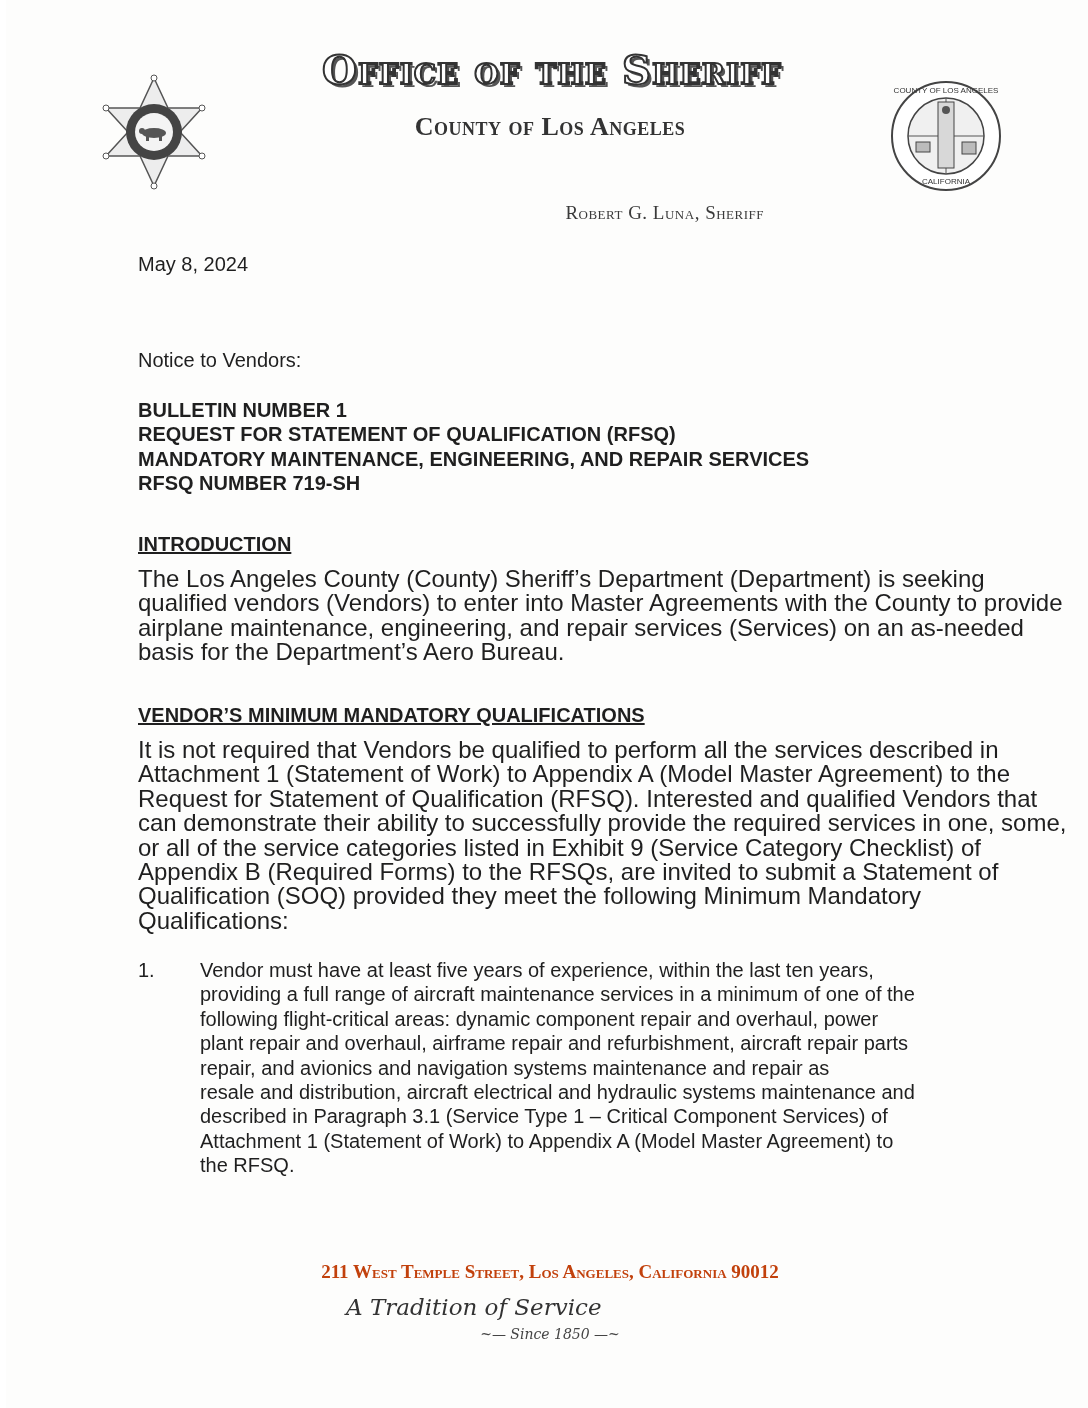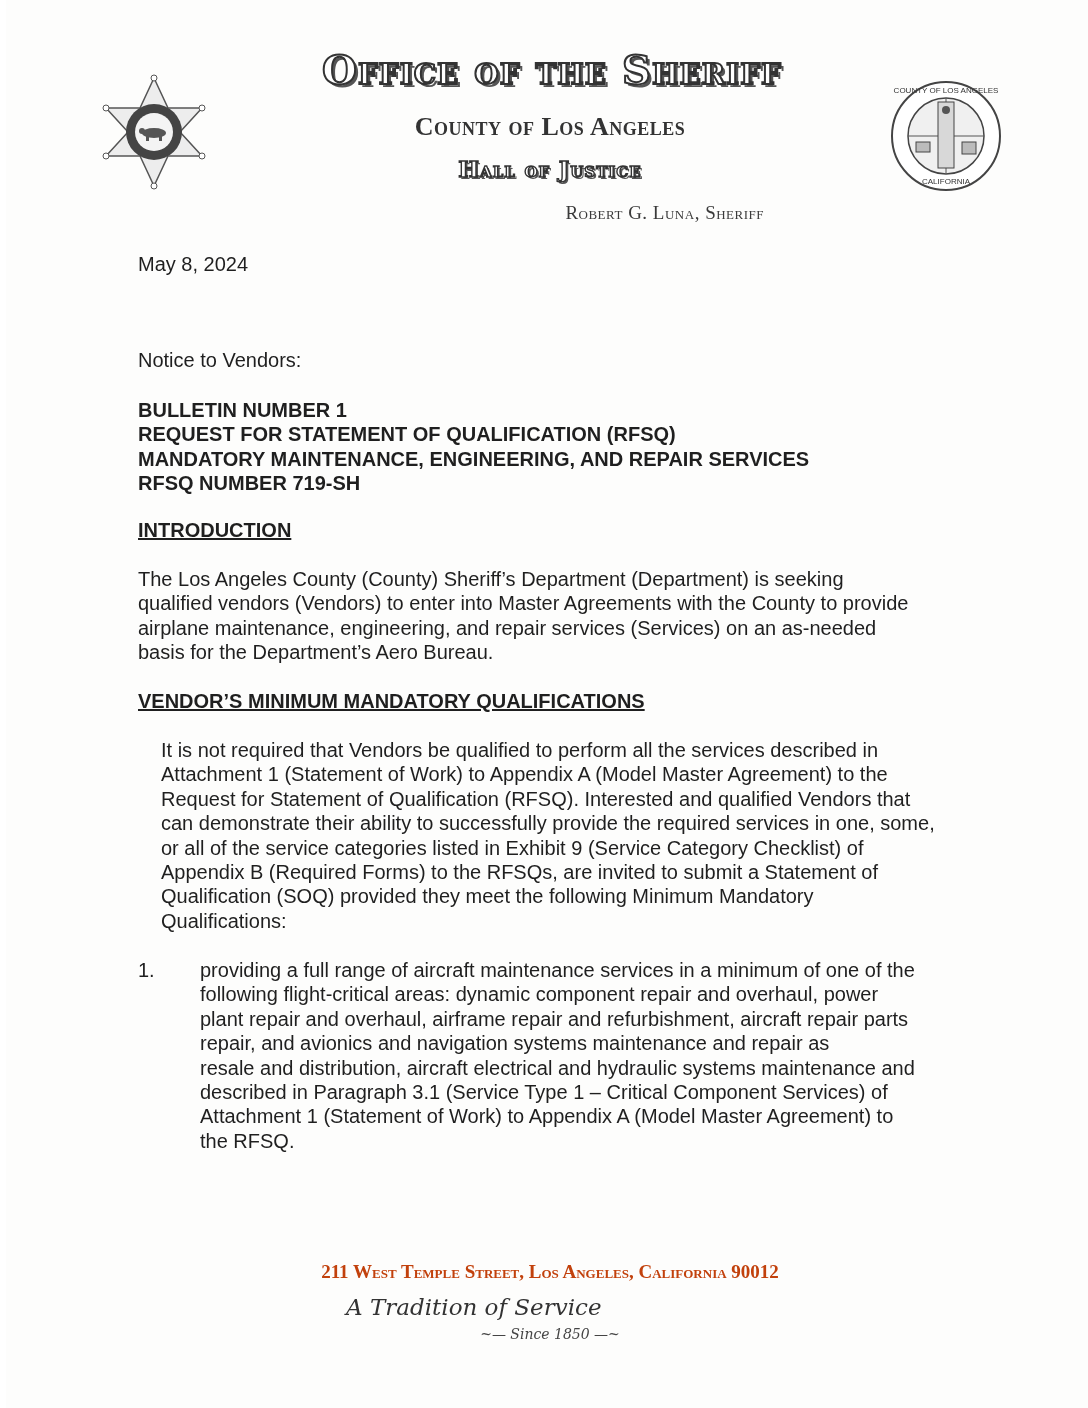--- a/index.html
+++ b/index.html
@@ -37,28 +37,28 @@
   
   .txt { position: absolute; font-family: "Liberation Sans", sans-serif; font-size: 20px; line-height: 24.4px; color: #1f1f1f; }
   .date { left: 132px; top: 252px; }
   .notice { left: 132px; top: 348px; }
   .bulletin {
     position: absolute; left: 132px; top: 398px; width: 824px; 
     font-family: "Liberation Sans", sans-serif; font-weight: bold; font-size: 20px; line-height: 24.4px; color: #1f1f1f;
   }
   .heading {
     position: absolute; left: 132px; font-family: "Liberation Sans", sans-serif; font-weight: bold;
-    font-size: 20px; text-decoration: underline; color: #1f1f1f; line-height: 24px;
+    font-size: 20px; text-decoration: underline; color: #1f1f1f; line-height: 24px; margin-top: 14px;
   }
   .h-intro { top: 518px; }
   .h-vendor { top: 689px; }
-  .para { position: absolute; left: 132px; width: 830px; font-family: "Liberation Sans", sans-serif; font-size: 20px; line-height: 24.4px; color: #1f1f1f; }
+  .para { position: absolute; left: 132px; width: 830px; font-family: "Liberation Sans", sans-serif; font-size: 24px; line-height: 24.4px; color: #1f1f1f; }
   .para .ln { display: block; white-space: nowrap; }
   .p-intro { top: 567px; }
-  .p-vendor { top: 738px; margin-left: 23px; }
+  .p-vendor { top: 738px; }
   .list-num { position: absolute; left: 132px; top: 958px; font-family: "Liberation Sans", sans-serif; font-size: 20px; line-height: 24.4px; color: #1f1f1f; }
   .list-body { position: absolute; left: 194px; top: 958px; width: 780px; font-family: "Liberation Sans", sans-serif; font-size: 20px; line-height: 24.4px; color: #1f1f1f; }
   .list-body .ln { display: block; white-space: nowrap; }
 
   
   .f-address {
     position: absolute; left: 240px; top: 1261px; width: 608px; text-align: center;
     font-family: "Liberation Serif", serif; font-weight: bold; font-size: 19px; font-variant: small-caps; color: #c2410c;
   }
   .f-motto {
@@ -86,21 +86,20 @@
     <circle cx="58" cy="58" r="28" fill="#444"></circle>
     <circle cx="58" cy="58" r="19" fill="#f4f4f4"></circle>
     <ellipse cx="58" cy="59" rx="12" ry="5" fill="#555"></ellipse>
     <rect x="50" y="62" width="3" height="5" fill="#555"></rect>
     <rect x="63" y="62" width="3" height="5" fill="#555"></rect>
     <circle cx="46" cy="57" r="3" fill="#555"></circle>
   </svg>
 
   <div class="lh-title">Office of the Sheriff</div>
   <div class="lh-county">County of Los Angeles</div>
-  <div class="lh-hall">Hall of Justice</div>
   <div class="lh-sheriff">Robert G. Luna, Sheriff</div>
 
   <svg class="seal" viewBox="0 0 112 112">
     <circle cx="56" cy="56" r="54" fill="#fff" stroke="#444" stroke-width="2"></circle>
     <circle cx="56" cy="56" r="38" fill="#f0f0f0" stroke="#444" stroke-width="1.5"></circle>
     <line x1="18" y1="56" x2="94" y2="56" stroke="#555" stroke-width="1"></line>
     <line x1="56" y1="18" x2="56" y2="94" stroke="#555" stroke-width="1"></line>
     <rect x="48" y="22" width="16" height="66" fill="#d8d8d8" stroke="#444" stroke-width="1"></rect>
     <circle cx="56" cy="30" r="4" fill="#555"></circle>
     <rect x="72" y="62" width="14" height="12" fill="#bbb" stroke="#444"></rect>
@@ -134,20 +133,21 @@
     <span class="ln">Request for Statement of Qualification (RFSQ).  Interested and qualified Vendors that</span>
     <span class="ln">can demonstrate their ability to successfully provide the required services in one, some,</span>
     <span class="ln">or all of the service categories listed in Exhibit 9 (Service Category Checklist) of</span>
     <span class="ln">Appendix B (Required Forms) to the RFSQs, are invited to submit a Statement of</span>
     <span class="ln">Qualification (SOQ) provided they meet the following Minimum Mandatory</span>
     <span class="ln">Qualifications:</span>
   </div>
 
   <div class="list-num">1.</div>
   <div class="list-body">
+    <span class="ln">Vendor must have at least five years of experience, within the last ten years,</span>
     <span class="ln">providing a full range of aircraft maintenance services in a minimum of one of the</span>
     <span class="ln">following flight-critical areas: dynamic component repair and overhaul, power</span>
     <span class="ln">plant repair and overhaul, airframe repair and refurbishment, aircraft repair parts</span>
     <span class="ln">repair, and avionics and navigation systems maintenance and repair as</span>
     <span class="ln">resale and distribution, aircraft electrical and hydraulic systems maintenance and</span>
     <span class="ln">described in Paragraph 3.1 (Service Type 1 – Critical Component Services) of</span>
     <span class="ln">Attachment 1 (Statement of Work) to Appendix A (Model Master Agreement) to</span>
     <span class="ln">the RFSQ.</span>
   </div>
 

